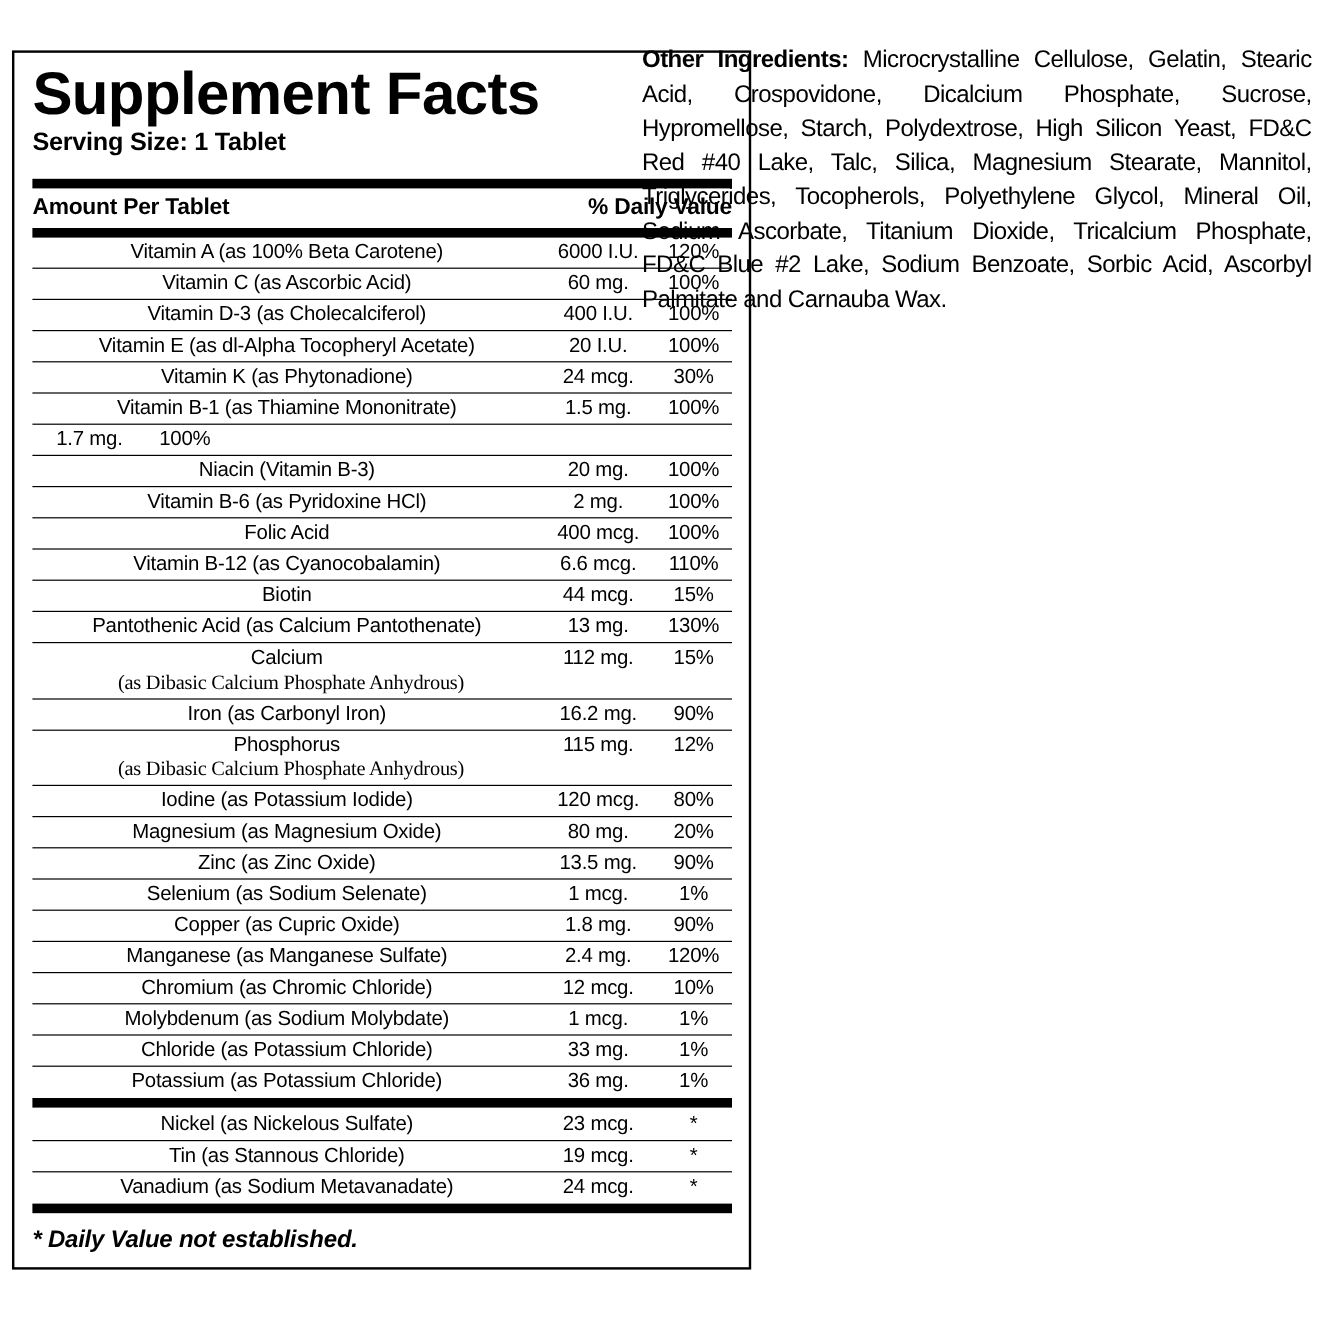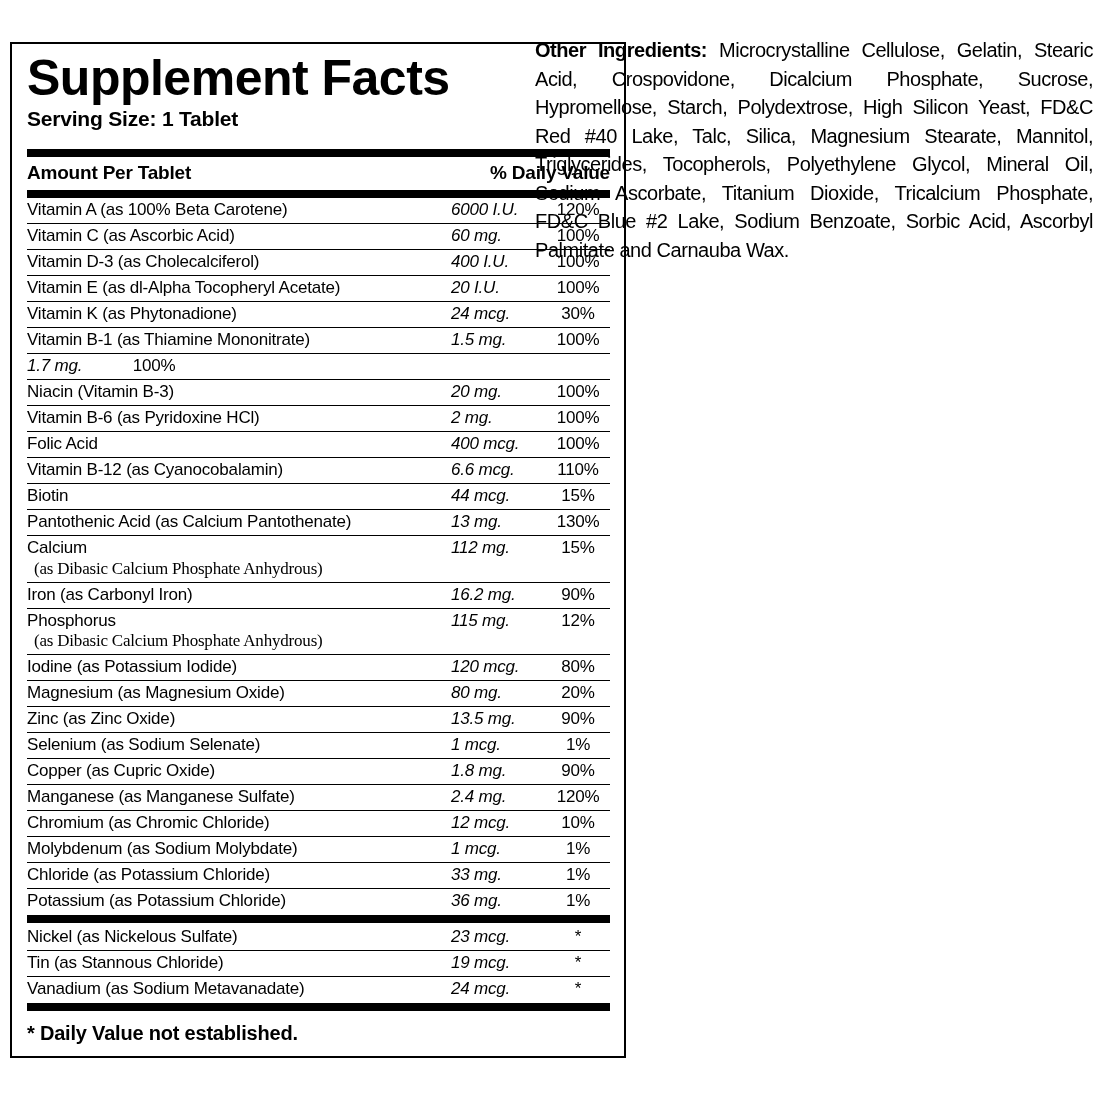--- a/index.html
+++ b/index.html
@@ -51,30 +51,31 @@
   .row {
     display: flex;
     align-items: flex-start;
     border-bottom: 1.5px solid #000;
     padding: 2px 0 2.5px 0;
     font-size: 17px;
     line-height: 20.5px;
     letter-spacing: -0.2px;
   }
   .rows .row:last-child { border-bottom: none; }
-  .cell-name { flex: 1 1 auto; min-width: 0; }
+  .cell-name { flex: 1 1 auto; min-width: 0; text-align: center; }
   .cell-sub { display: block; padding-left: 7px; white-space: nowrap; font-family: Liberation Serif, serif; }
-  .cell-amt { flex: 0 0 95px; text-align: left; white-space: nowrap; font-style: italic; }
+  .cell-amt { flex: 0 0 95px; text-align: center; white-space: nowrap; }
   .cell-dv  { flex: 0 0 64px; text-align: center; white-space: nowrap; }
   .sect-bar { margin: 1px 0 2px 0; }
   .footnote {
     font-size: 20px;
     font-weight: bold;
     letter-spacing: -0.2px;
     padding-top: 9px;
+    font-style: italic;
   }
 
   
   .other {
     position: absolute;
     left: 535px; top: 36px;
     width: 558px;
     font-size: 20px;
     line-height: 28.5px;
     letter-spacing: -0.45px;

